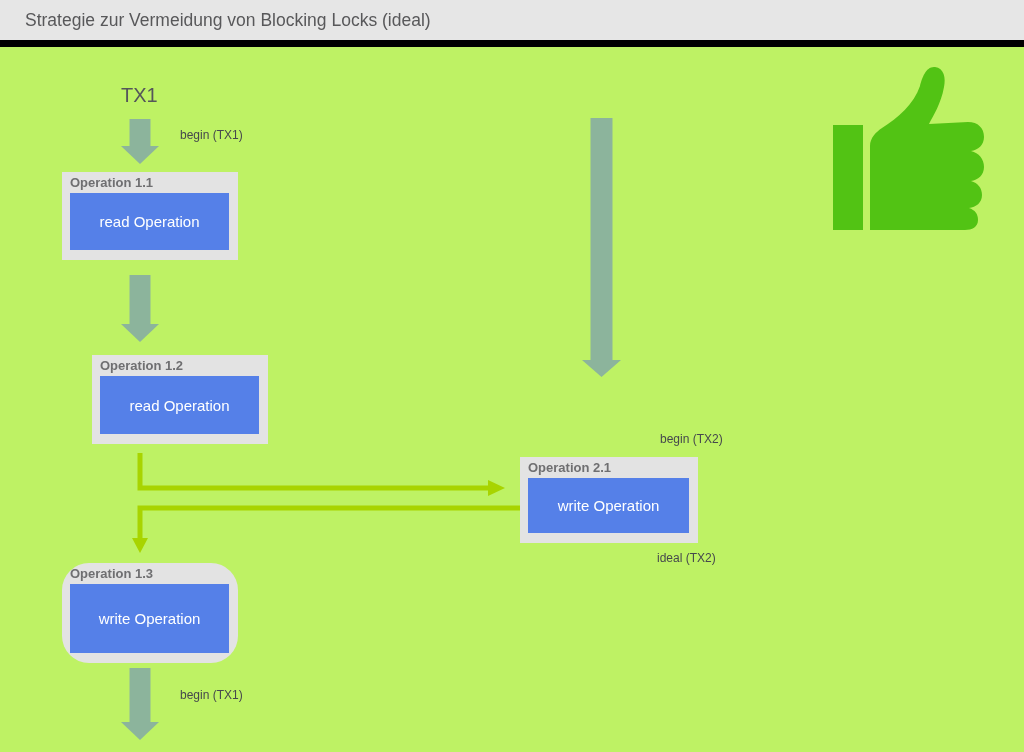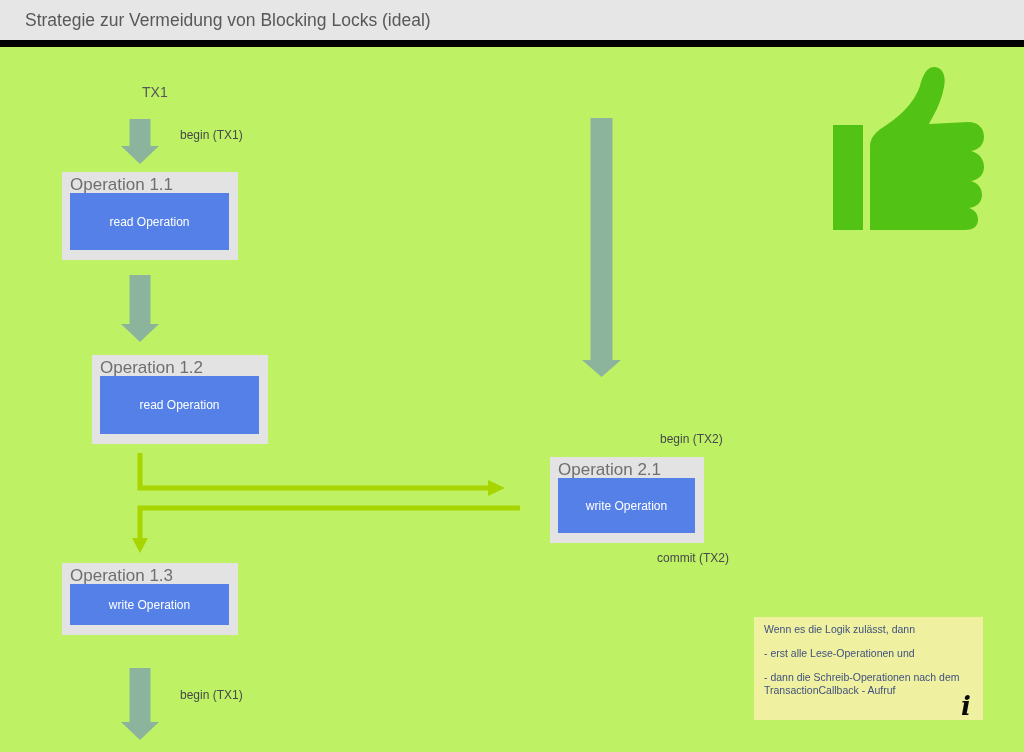--- a/index.html
+++ b/index.html
@@ -5,40 +5,40 @@
   html,body{margin:0;padding:0;background:#fff;}
   .page{position:relative;width:1024px;height:752px;overflow:hidden;
         font-family:"Liberation Sans",sans-serif;background:#bef264;padding-left:12px;}
 
   
   .titlebar{position:absolute;left:0;top:0;width:1024px;height:40px;background:#e6e6e6;}
   .titlebar .title{position:absolute;left:25px;top:0;line-height:40px;font-size:17.5px;color:#58585a;}
   .strip{position:absolute;left:0;top:40px;width:1024px;height:7px;background:#000;}
 
   
-  .tx-header{position:absolute;font-size:14px;color:#55565a;white-space:nowrap;margin-left:21px;}
+  .tx-header{position:absolute;font-size:20px;color:#55565a;white-space:nowrap;}
   #tx1h{left:121px;top:84px;}
   #tx2h{left:497px;top:84px;}
 
   
   .flabel{position:absolute;font-size:12px;color:#46484d;white-space:nowrap;}
   #lbl-begin-tx1{left:180px;top:128px;}
   #lbl-commit-tx1{left:180px;top:688px;}
   #lbl-begin-tx2{left:660px;top:432px;text-align:center;}
   #lbl-commit-tx2{left:657px;top:551px;}
 
   
   .opbox{position:absolute;background:#e3e3e3;}
   #op11{left:62px;top:172px;width:176px;height:88px;}
   #op12{left:62px;top:355px;width:176px;height:89px;margin-left:30px;}
-  #op13{left:62px;top:563px;width:176px;height:72px;}
-  #op21{left:550px;top:457px;width:154px;height:86px;}
-  .optitle{position:absolute;left:8px;top:3px;font-size:17px;font-weight:normal;color:#6f6f71;}
+  #op13{left:62px;top:563px;width:176px;height:100px;border-radius:27px;}
+  #op21{left:520px;top:457px;width:178px;height:86px;}
+  .optitle{position:absolute;left:8px;top:3px;font-size:13px;font-weight:bold;color:#6f6f71;}
   .opaction{position:absolute;left:8px;right:9px;top:21px;bottom:10px;background:#5580e8;
-            color:#ffffff;font-size:12px;display:flex;align-items:center;justify-content:center;}
+            color:#ffffff;font-size:15px;display:flex;align-items:center;justify-content:center;}
 
   
   .sarrow{position:absolute;}
   #ar-begin-tx1{left:121px;top:119px;}
   #ar-op11-op12{left:121px;top:275px;}
   #ar-commit-tx1{left:121px;top:668px;}
   #ar-tx2{left:582px;top:118px;}
 
   
   #connector{position:absolute;left:128px;top:450px;}
@@ -81,21 +81,21 @@
   </svg>
 
   <svg class="sarrow" id="ar-tx2" width="39" height="259" viewBox="0 0 39 259">
     <rect x="8.5" y="0" width="22" height="242" fill="#8cb49c"></rect>
     <polygon points="0,242 39,242 19.5,259" fill="#8cb49c"></polygon>
   </svg>
 
   <div class="flabel" id="lbl-begin-tx1">begin (TX1)</div>
   <div class="flabel" id="lbl-commit-tx1">begin (TX1)</div>
   <div class="flabel" id="lbl-begin-tx2">begin (TX2)</div>
-  <div class="flabel" id="lbl-commit-tx2">commit (TX2)</div>
+  <div class="flabel" id="lbl-commit-tx2">ideal (TX2)</div>
 
   <div class="opbox" id="op11">
     <div class="optitle">Operation 1.1</div>
     <div class="opaction">read Operation</div>
   </div>
   <div class="opbox" id="op12">
     <div class="optitle">Operation 1.2</div>
     <div class="opaction">read Operation</div>
   </div>
   <div class="opbox" id="op13">
@@ -129,20 +129,14 @@
       C 154 85 148 90 141 91
       C 149 93 154 99 154 107
       C 154 115 148 120 141 121
       C 148 123 152 128 152 135
       C 152 143 146 147 139 148
       C 145 150 148 154 148 160
       C 148 167 142 170 135 170
       Z"></path>
   </svg>
 
-  <div class="note">
-    <p>Wenn es die Logik zulässt, dann</p>
-    <p>- erst alle Lese-Operationen und</p>
-    <p>- dann die Schreib-Operationen nach dem TransactionCallback - Aufruf</p>
-    <span class="info">i</span>
-  </div>
 
 </div>
 
 </body></html>

